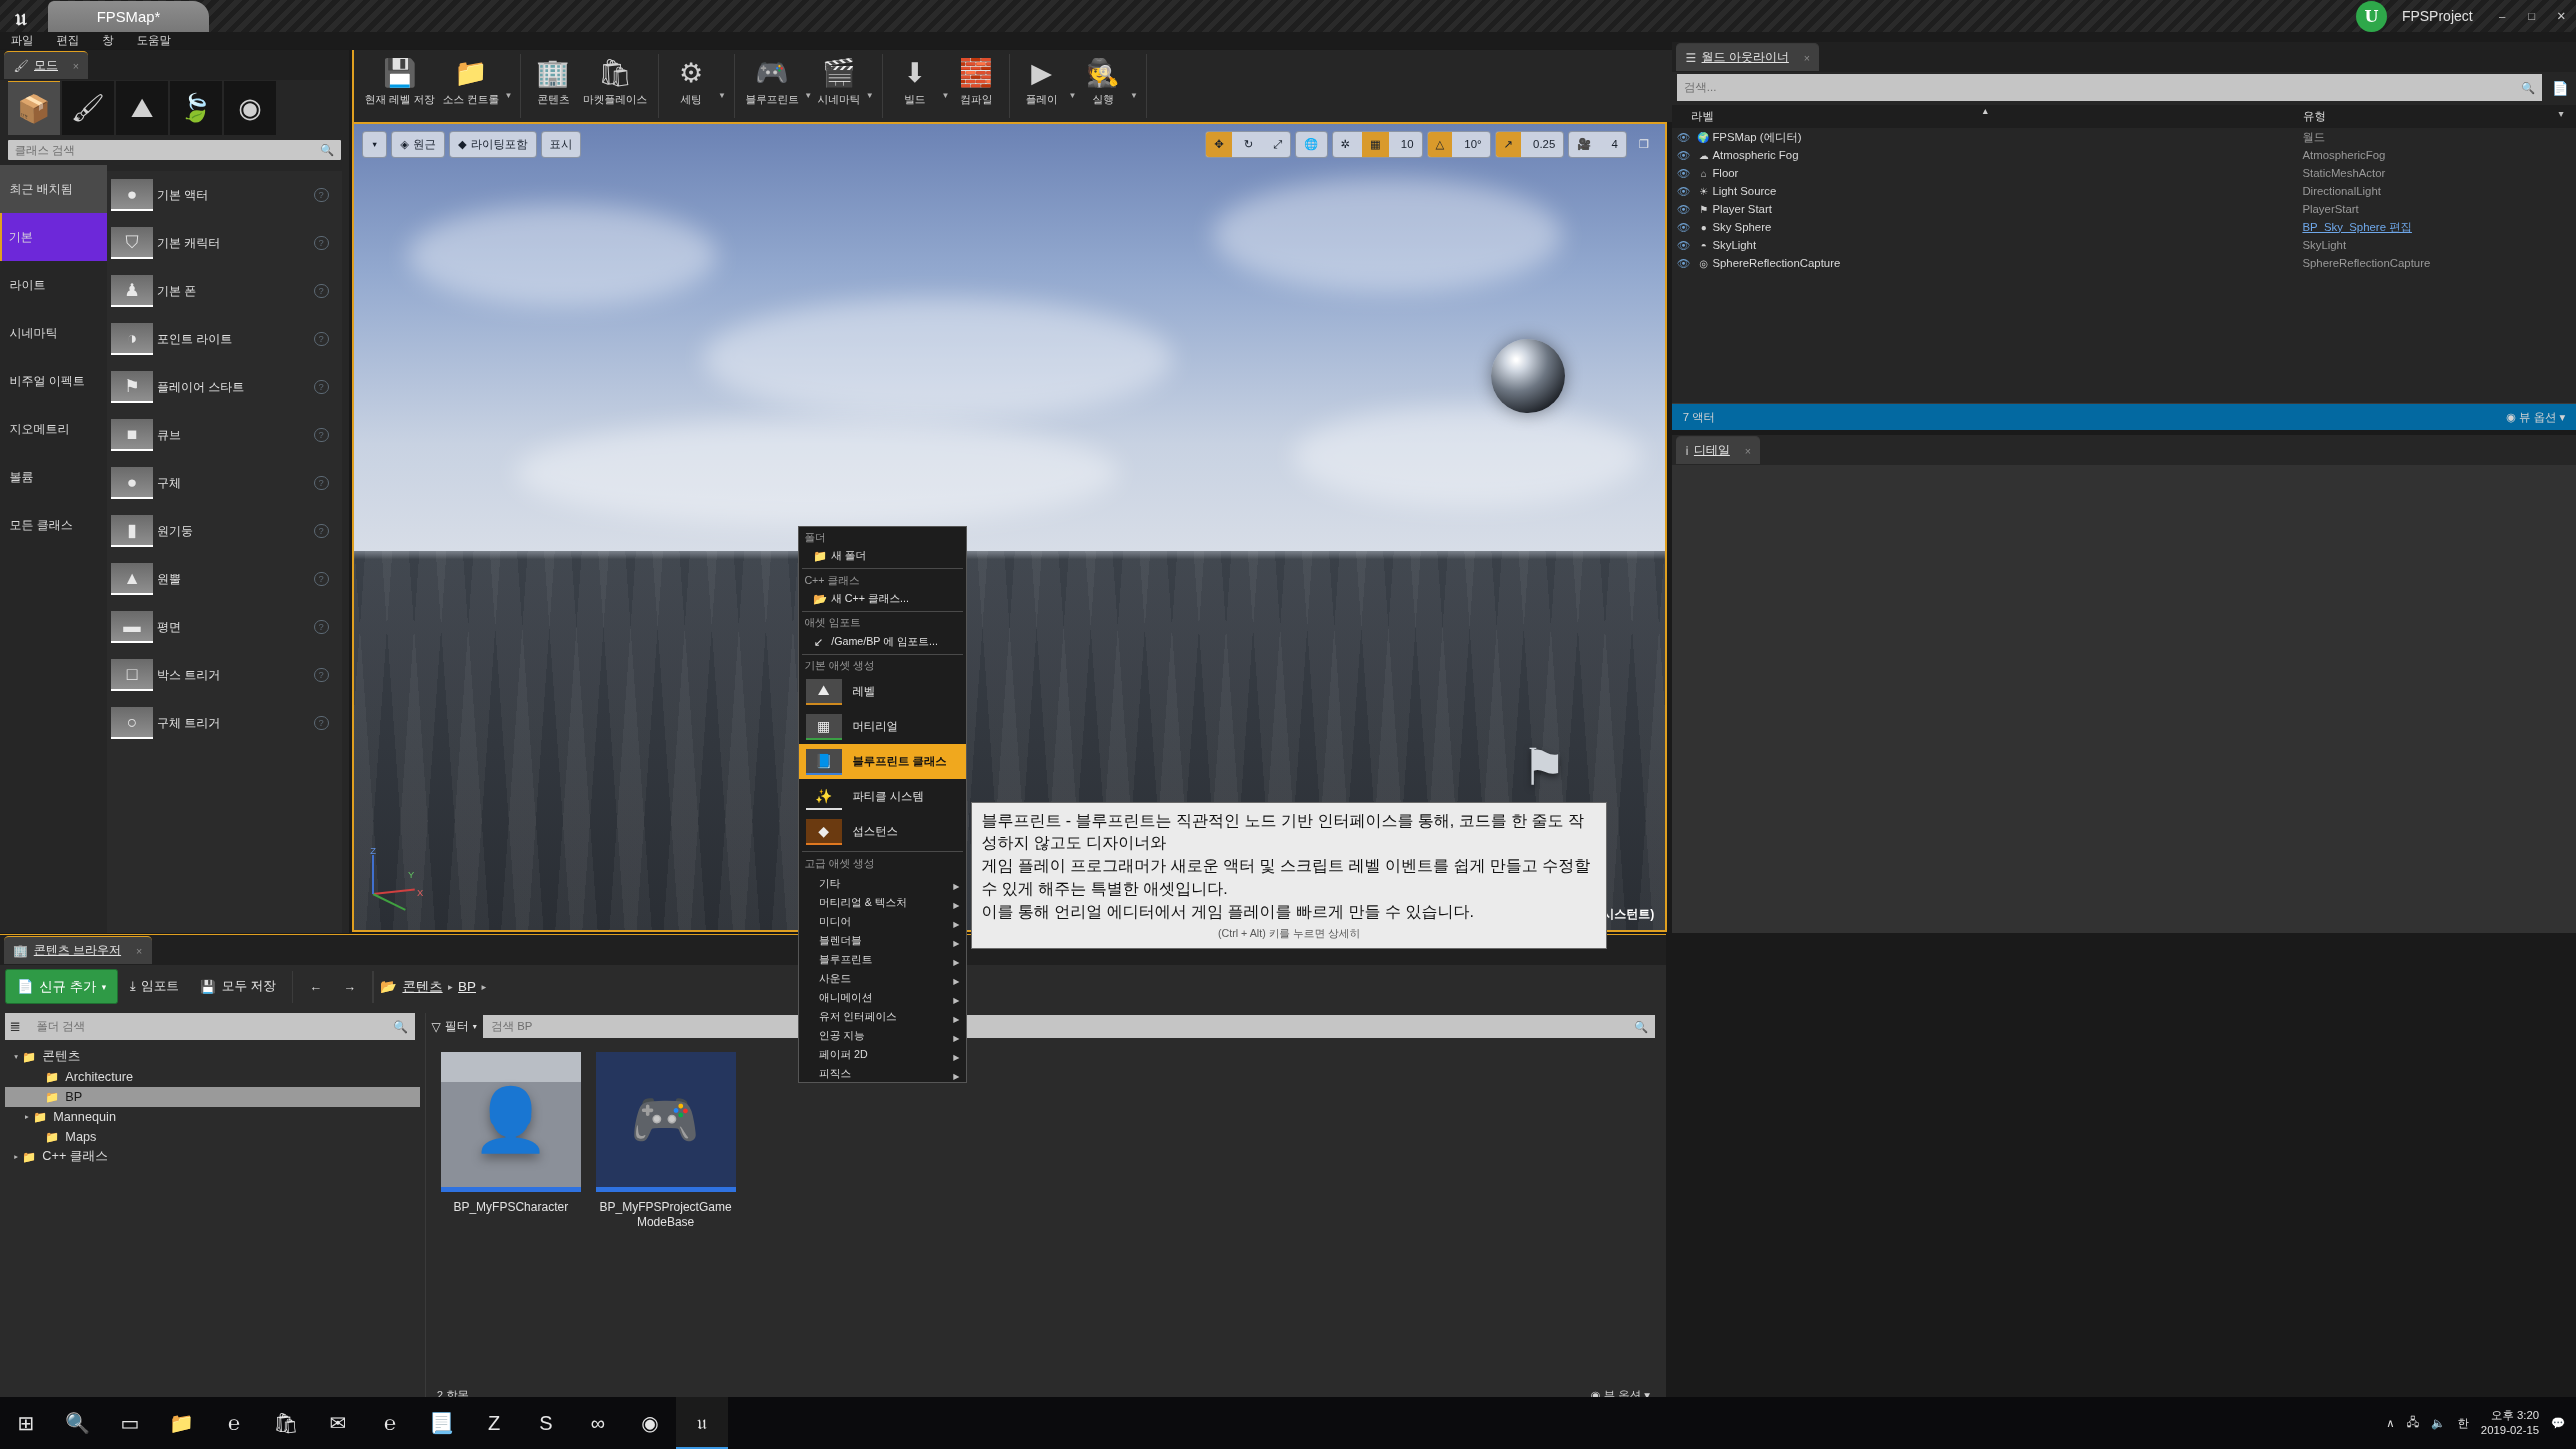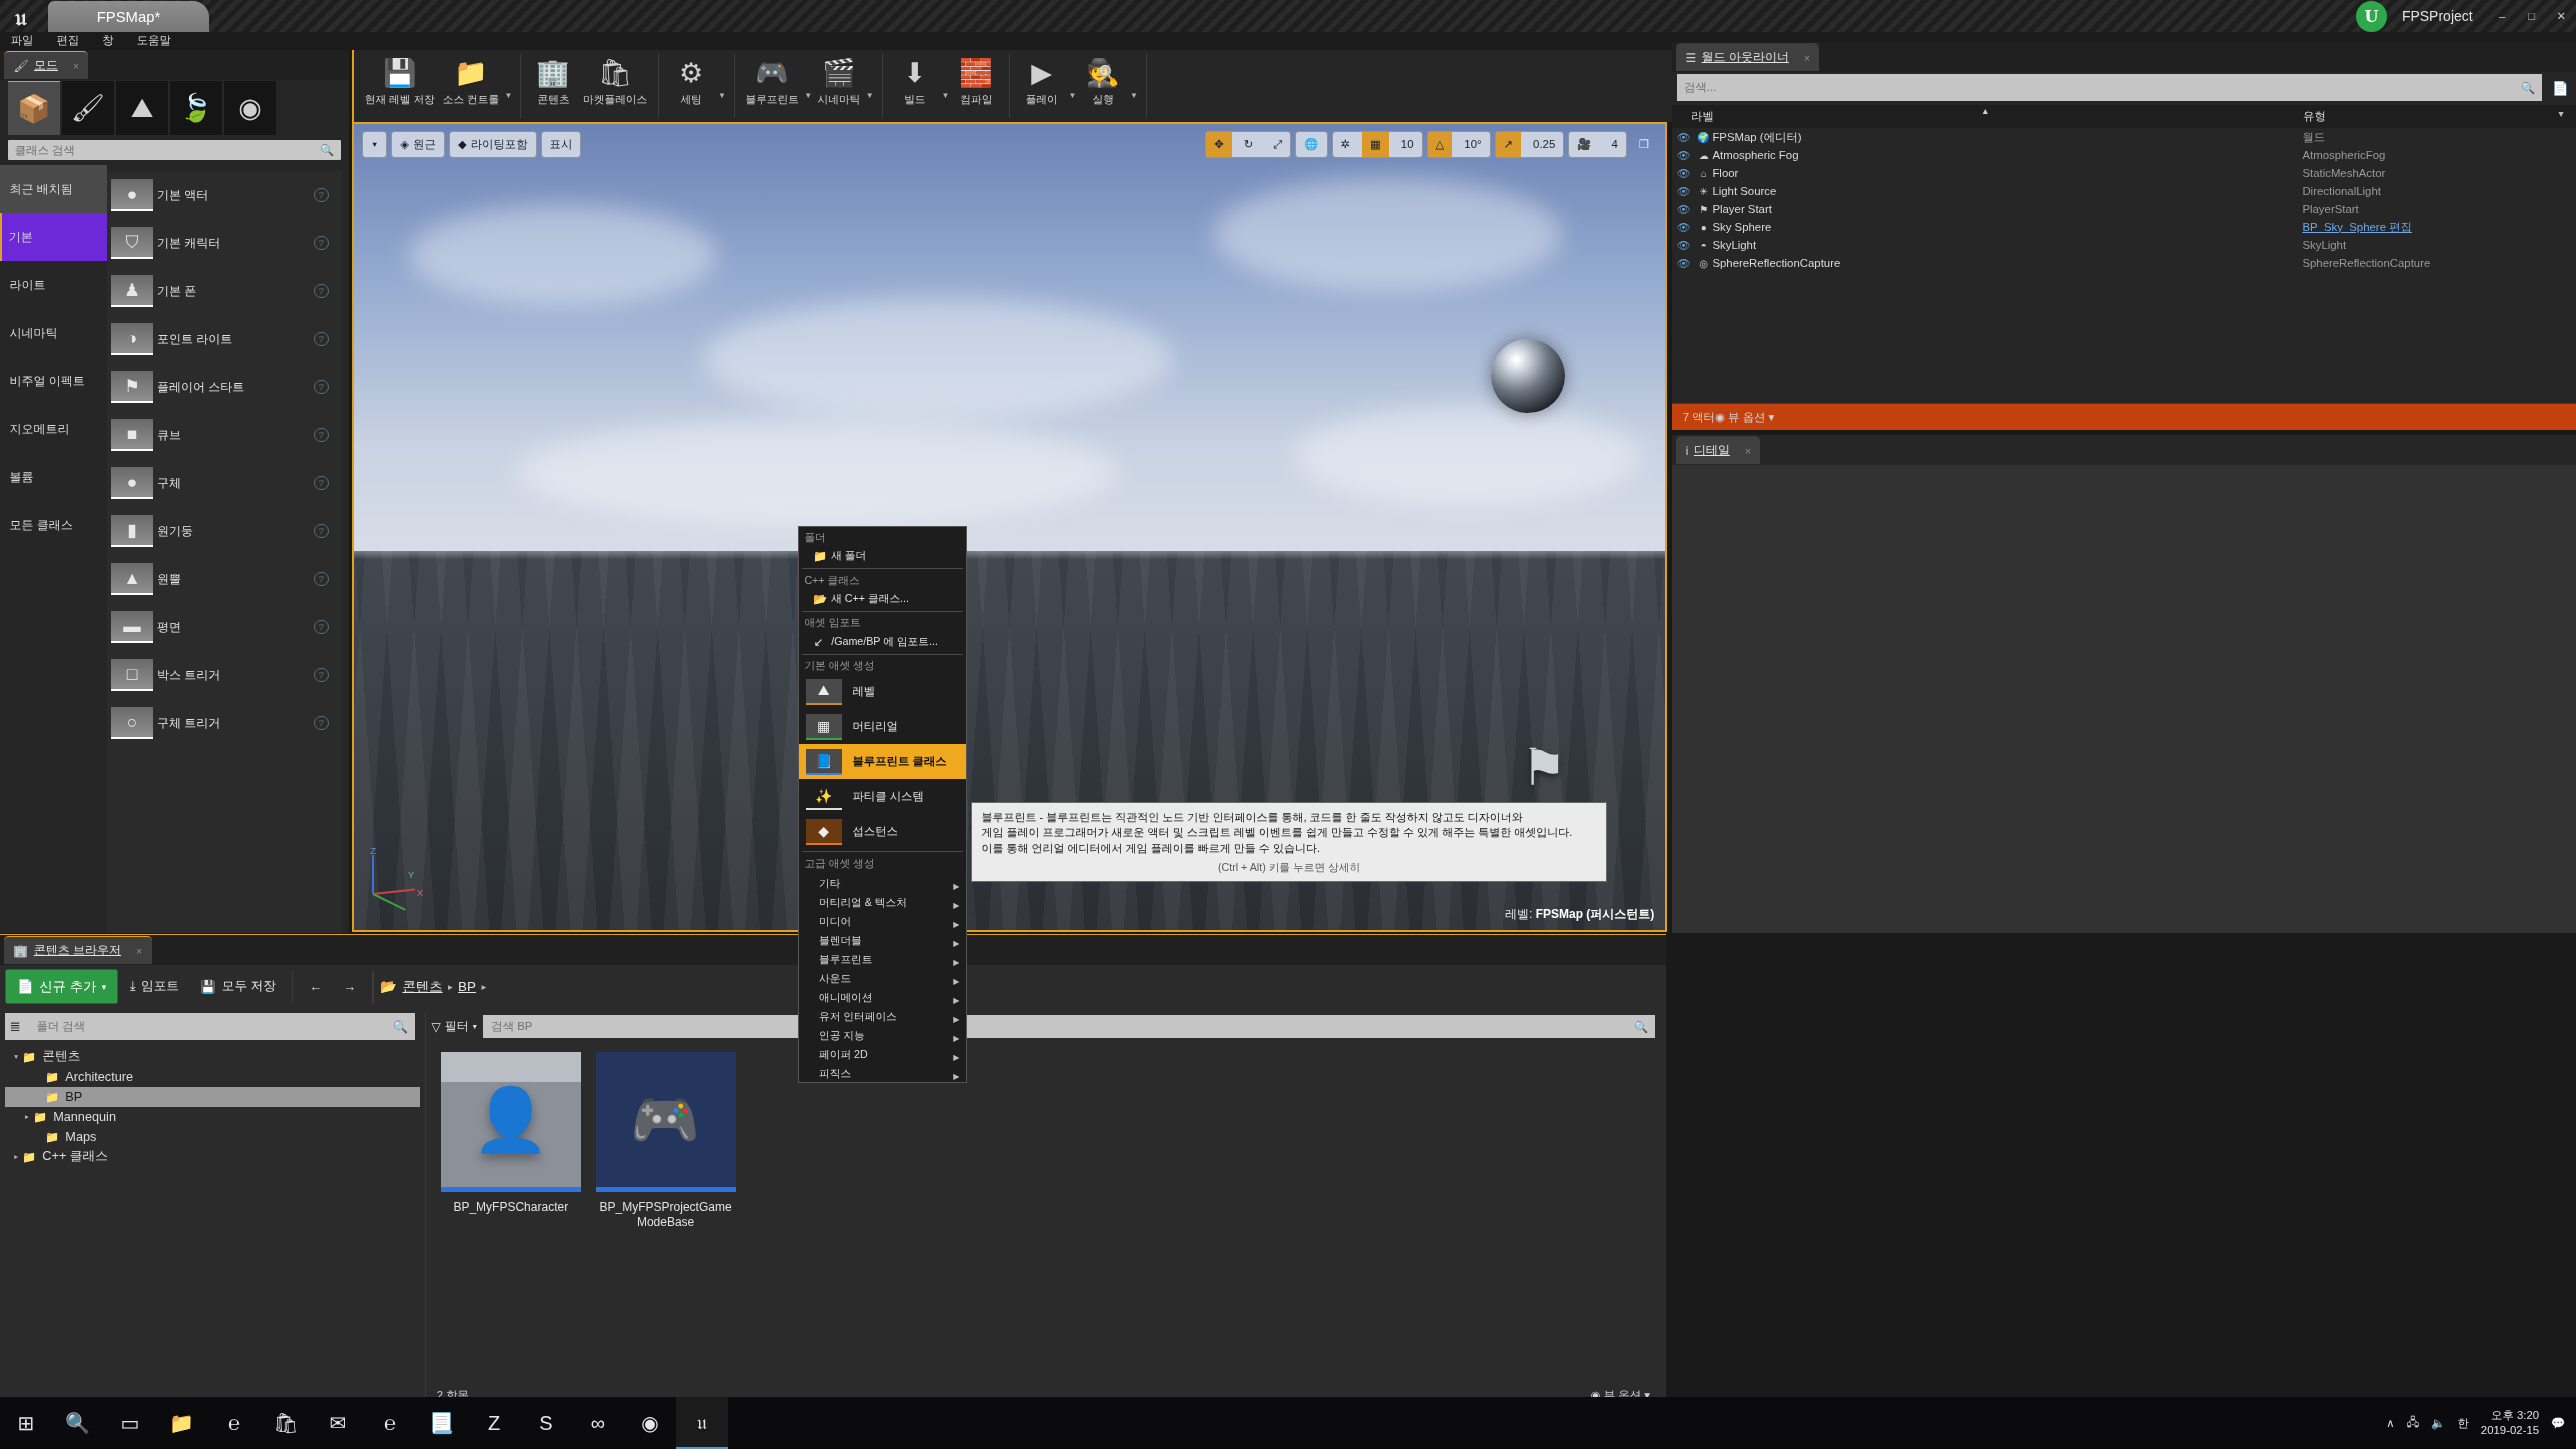--- a/index.html
+++ b/index.html
@@ -130,21 +130,21 @@
   .cm-big .bl { font-size:11.4px; color:#e4e4e4; margin-left:10.7px; }
   .cm-big.sel { background:#f0a81e; }
   .cm-big.sel .bl { color:#111; font-weight:bold; }
   .cm-sub { display:flex; align-items:flex-end; height:19px; padding:0 5.4px 0 20px;
     font-size:10.7px; color:#dcdcdc; position:relative; }
   .cm-sub .car { position:absolute; right:6.7px; font-size:8px; color:#bdbdbd; }
 
   
   .tooltip { position:absolute; left:971px; top:802px; width:636px;
     background:#ebebeb; border:0.7px solid #6a6a6a; padding:6.7px 9.4px; z-index:70; }
-  .tooltip p { font-size:11px; color:#111; line-height:1.42; }
+  .tooltip p { font-size:16px; color:#111; line-height:1.42; }
   .tooltip .hint { text-align:center; font-size:10.7px; color:#595959; margin-top:4px; }
 
   
   .outliner { position:absolute; left:1672px; top:42px; width:904px; height:388px; background:#262626; }
   .ol-search { position:absolute; left:5.4px; top:32px; width:865px; height:27px;
     background:#c5c5c5; display:flex; align-items:center; padding-left:6.7px; }
   .ol-search span { font-size:11.4px; color:#6e6e6e; }
   .ol-sbtn { position:absolute; right:4px; top:34px; width:23px; height:24px;
     display:flex; align-items:center; justify-content:center; font-size:13.4px; color:#9fc2e8; }
   .ol-hdr { position:absolute; left:0; top:63px; width:100%; height:23px;
@@ -153,22 +153,22 @@
   .ol-hdr .c1 .up { position:absolute; left:309px; top:-2.7px; font-size:8.7px; color:#cfcfcf; }
   .ol-hdr .c2 { flex:1; font-size:11.4px; color:#dcdcdc; position:relative; }
   .ol-hdr .c2 .fil { position:absolute; right:10.7px; font-size:8.7px; color:#bdbdbd; }
   .ol-row { height:18px; display:flex; align-items:center; font-size:11.4px; }
   .ol-eye { width:23px; text-align:center; font-size:10.7px; color:#6fa0d0; }
   .ol-ico { width:17.4px; text-align:center; font-size:10px; }
   .ol-lbl { width:590px; color:#dbdbdb; }
   .ol-typ { flex:1; color:#9a9a9a; }
   .ol-typ.link { color:#6fa8ea; text-decoration:underline; }
   .ol-foot { position:absolute; left:0; bottom:0; width:100%; height:27px;
-    background:#c2410c; border-top:0.7px solid #3a3a3a; display:flex; align-items:center;
-    padding:0 10.7px; font-size:11.4px; color:#d3d3d3; }
+    background:#0369a1; border-top:0.7px solid #3a3a3a; display:flex; align-items:center;
+    justify-content:space-between; padding:0 10.7px; font-size:11.4px; color:#d3d3d3; }
 
   
   .details { position:absolute; left:1672px; top:435px; width:904px; height:498px; background:#323232; }
   .det-empty { position:absolute; left:0; top:42%; width:100%; text-align:center;
     font-size:12px; color:#c9c9c9; }
 
   
   .cbrowser { position:absolute; left:0; top:934px; width:1666px; height:479px; background:#2b2b2b;
     border-top:1.3px solid #e0a020; }
   .cb-toolbar { position:absolute; left:0; top:29.5px; width:100%; height:44px;

